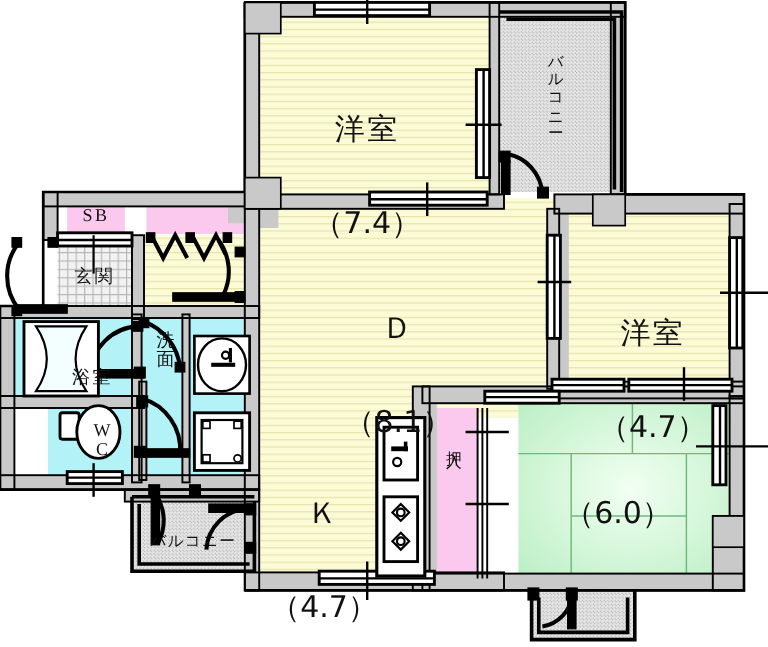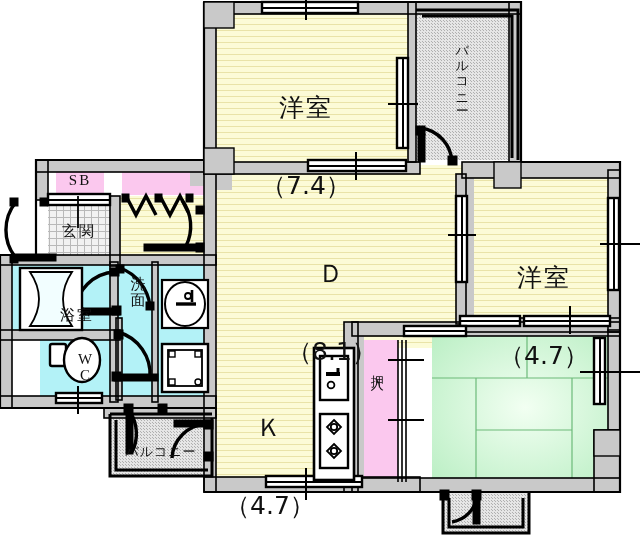--- a/index.html
+++ b/index.html
@@ -398,20 +398,21 @@
   <div>洋室</div>
   <div class="area">（4.7）</div>
 </div>
 
 <div class="lbl rm" style="left:200px;top:362px;width:140px;">
   <div>Ｋ</div>
   <div class="area">（4.7）</div>
 </div>
 
 <div class="lbl rm" style="left:445px;top:362px;width:140px;">
+  <div class="area">（6.0）</div>
 </div>
 
 <div class="lbl sml" style="left:56px;top:173px;width:48px;">SB</div>
 
 
 <div class="lbl sml" style="left:48px;top:224px;width:62px;">玄関</div>
 
 <div class="lbl sml" style="left:46px;top:268px;width:62px;margin-top:40px;">浴室</div>
 
 <div class="lbl sml" style="left:124px;top:277px;width:30px;">洗

